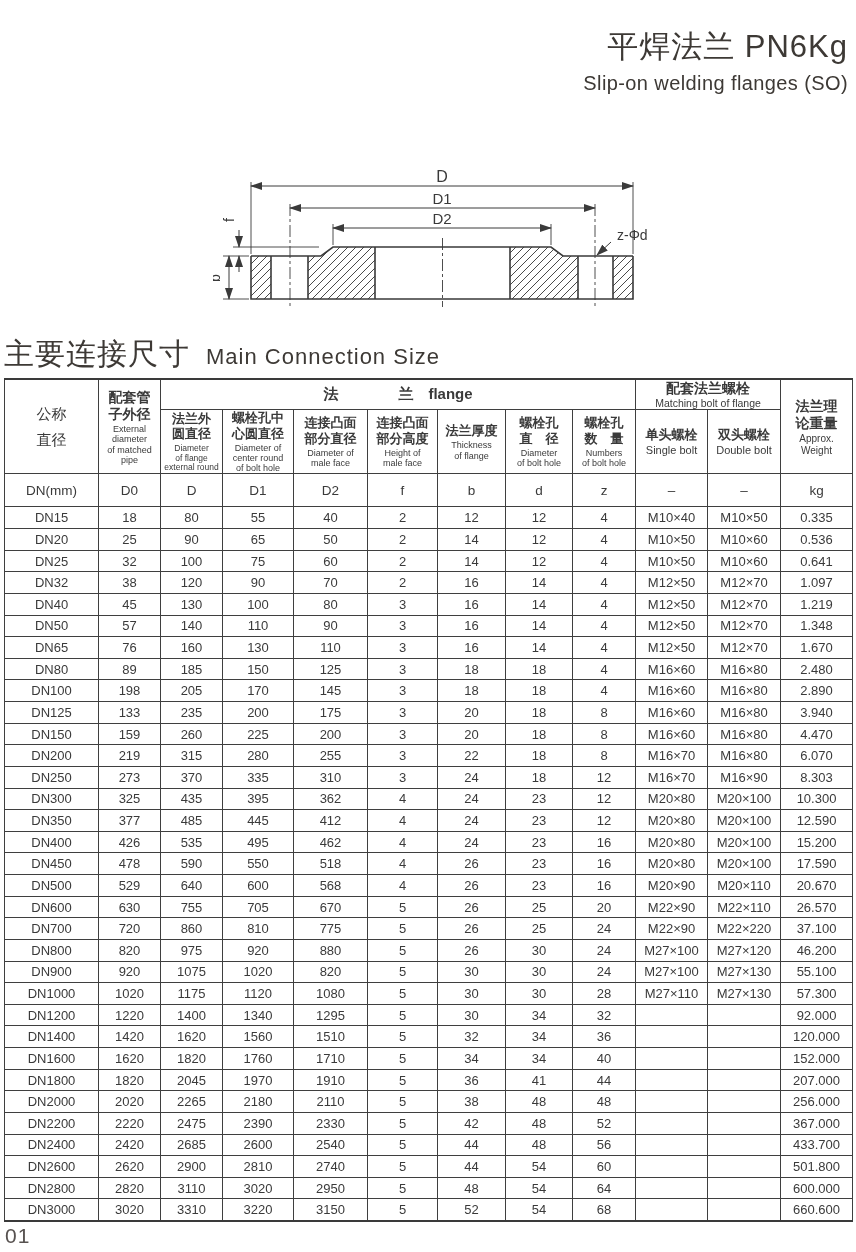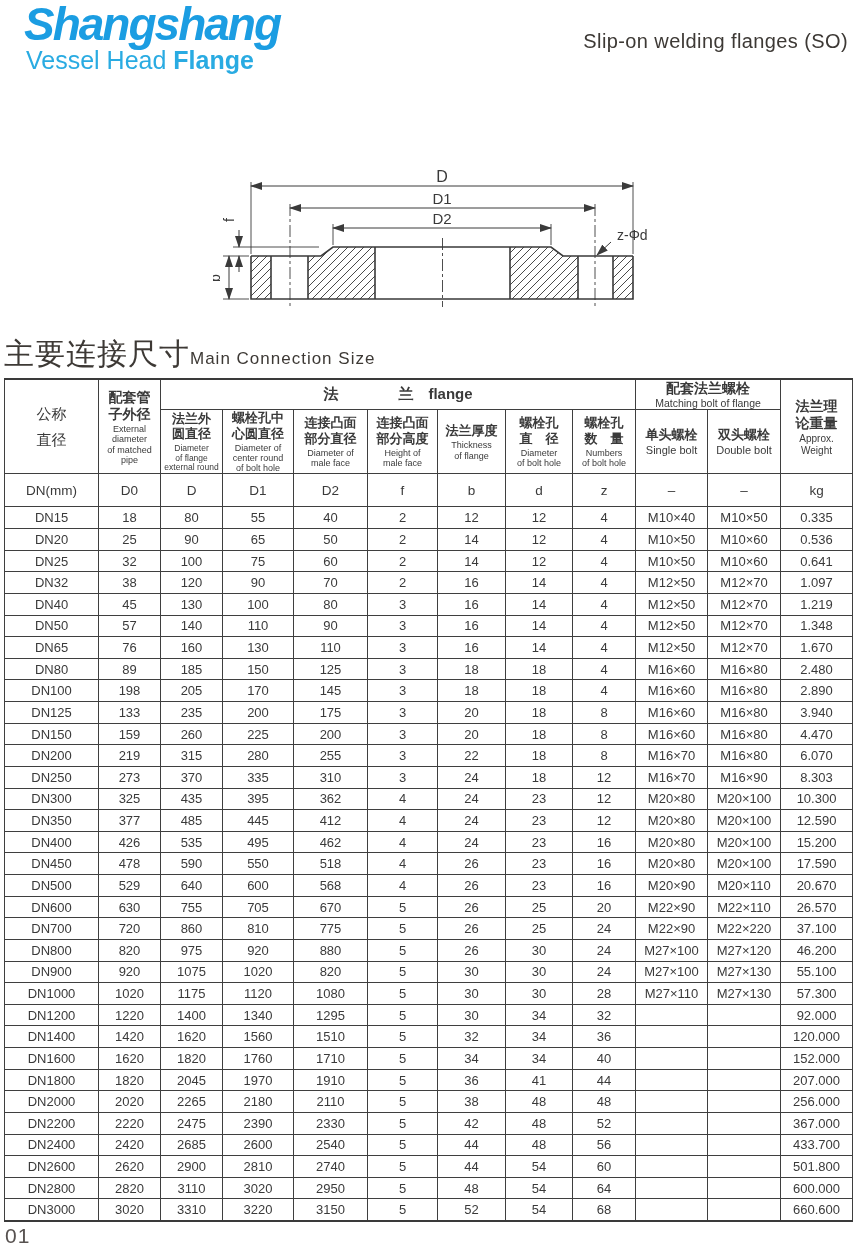--- a/index.html
+++ b/index.html
@@ -21,21 +21,21 @@
   
   .titleblock { position:absolute; right:8px; top:26px; text-align:right; color:#3d3935; }
   .title-cn { font-size:31px; letter-spacing:1px; }
   .title-en { font-size:20px; margin-top:4px; letter-spacing:0.4px; }
   
   .diagram { position:absolute; left:213px; top:166px; }
   .diagram text { fill:#3a3a3a; font-family:"Liberation Sans", sans-serif; }
   
   .section-heading { position:absolute; left:4px; top:336px; color:#3d3935; white-space:nowrap; }
   .section-heading .cn { font-size:30px; font-weight:400; letter-spacing:1px; }
-  .section-heading .en { font-size:17px; letter-spacing:1px; margin-left:0; }
+  .section-heading .en { font-size:22px; letter-spacing:1px; margin-left:16px; }
   
   .dt-wrap { position:absolute; left:4px; top:378px; }
   table.dt {
     border-collapse:collapse; table-layout:fixed; width:848px;
     border-top:2px solid #3a3a3a; border-bottom:2px solid #3a3a3a;
   }
   table.dt th, table.dt td {
     border:1px solid #3f3f3f; text-align:center; vertical-align:middle;
     padding:0; overflow:hidden; color:#3a3a3a;
   }
@@ -49,26 +49,23 @@
   .grp-en { font-size:10.5px; font-weight:400; line-height:1.05; }
   table.dt tbody td { height:21.64px; font-size:13px; }
   
   .page-number { position:absolute; left:5px; top:1224px; font-size:21px; color:#575250; letter-spacing:1px; }
 </style>
 </head>
 <body>
 
 <div class="page">
 
-  <div class="logo">
-    <div class="logo-name">Shangshang</div>
-    <div class="logo-tagline"><span>Vessel Head</span> <span class="bold">Flange</span></div>
-  </div>
 
   <div class="titleblock">
+    <div class="title-cn">平焊法兰 PN6Kg</div>
     <div class="title-en">Slip-on welding flanges (SO)</div>
   </div>
 
   <svg class="diagram" width="470" height="152" viewBox="0 0 470 152">
     <defs>
       <pattern id="hatch" width="8" height="8" patternUnits="userSpaceOnUse">
         <path d="M-2,2 l4,-4 M0,8 l8,-8 M6,10 l4,-4" stroke="#4a4a4a" stroke-width="1"></path>
       </pattern>
       <marker id="mae" markerWidth="12" markerHeight="8" refX="11" refY="4" orient="auto" markerUnits="userSpaceOnUse">
         <path d="M0,0 L12,4 L0,8 z" fill="#3a3a3a"></path>

